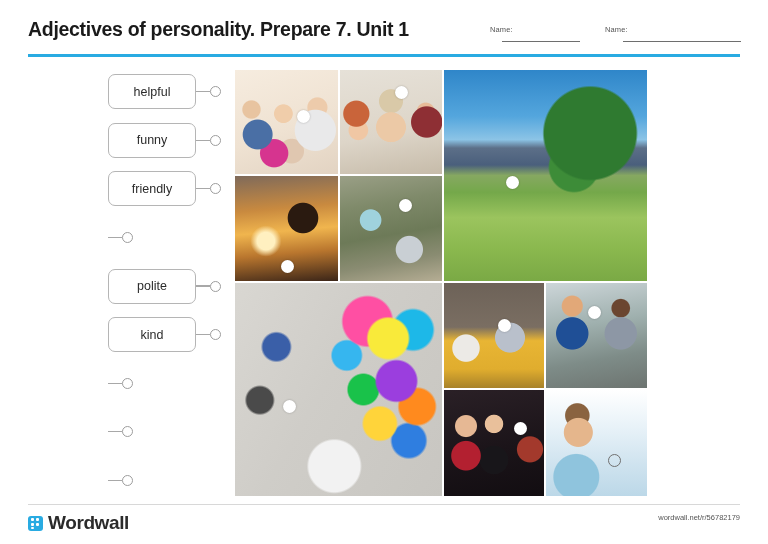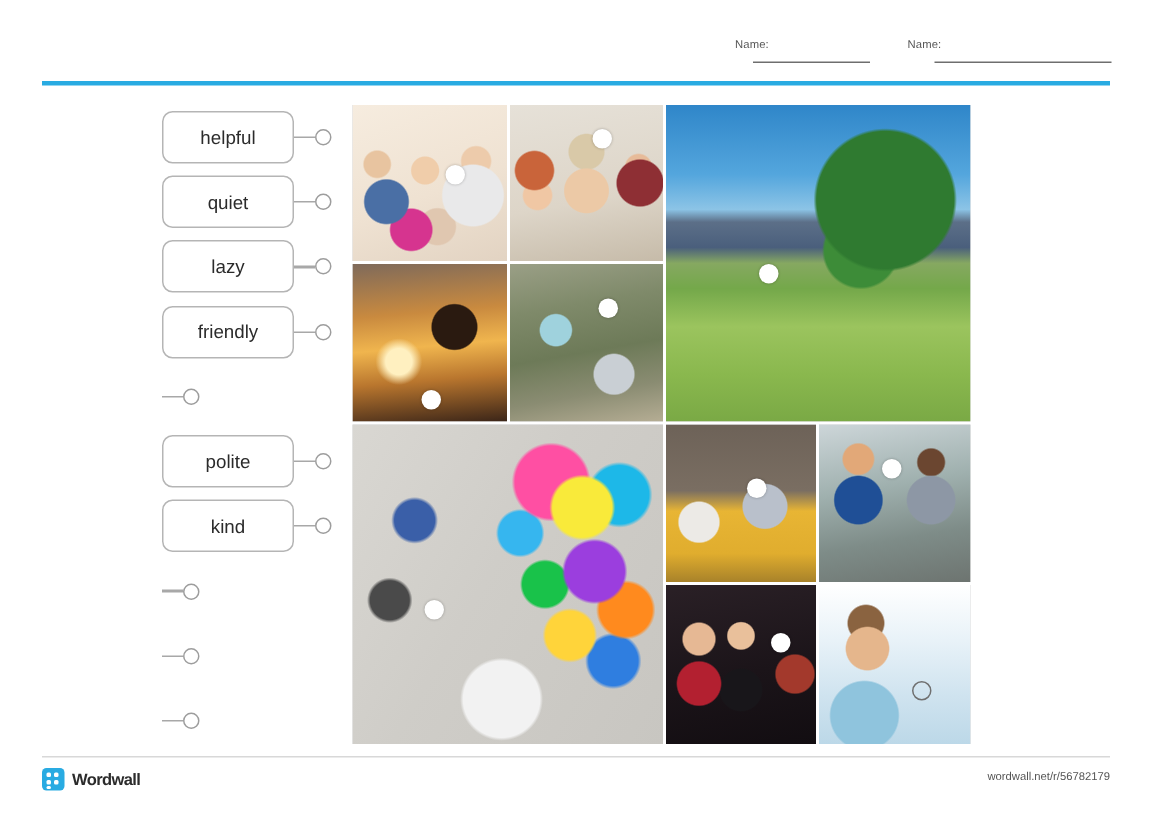--- a/index.html
+++ b/index.html
@@ -169,32 +169,33 @@
     position: relative;
   }
   .brand-mark i {
     position: absolute; width: 3px; height: 3px; background: #fff; border-radius: 1px;
   }
   .brand-mark i:nth-child(1){ left:2.5px; top:2.5px; }
   .brand-mark i:nth-child(2){ left:7.5px; top:2.5px; }
   .brand-mark i:nth-child(3){ left:2.5px; top:7.5px; }
   .brand-mark i:nth-child(4){ left:7.5px; top:7.5px; }
   .brand-mark i:nth-child(5){ left:2.5px; top:11.5px; height:2px; }
-  .brand-text { font-size: 11px; font-weight: bold; color: #2b2b2b; letter-spacing: -0.4px; }
+  .brand-text { font-size: 19px; font-weight: bold; color: #2b2b2b; letter-spacing: -0.4px; }
   .footer-url {
     position: absolute; right: 0; top: 1px;
     font-size: 7.5px; color: #555; white-space: nowrap;
   }
 </style>
 </head>
 <body>
 
 <div class="page">
 
   <div class="header">
+    <div class="title">Adjectives of personality. Prepare 7. Unit 1</div>
 
     <div class="field field-date">
       <div class="field-label">Name:</div>
       <div class="field-line"></div>
     </div>
 
     <div class="field field-name">
       <div class="field-label">Name:</div>
       <div class="field-line"></div>
     </div>
@@ -204,30 +205,25 @@
 
   <div class="wordlist">
 
     <div class="word-row">
       <div class="word-box">helpful</div>
       <div class="connector"></div>
       <div class="dot"></div>
     </div>
 
     <div class="word-row">
-      <div class="word-box">quiet</div>
-      <div class="connector"></div>
-      <div class="dot"></div>
-    </div>
-
-    <div class="word-row">
-      <div class="word-box">lazy</div>
-      <div class="connector"></div>
-      <div class="dot"></div>
-    </div>
+      <div class="word-box">funny</div>
+      <div class="connector"></div>
+      <div class="dot"></div>
+    </div>
+
 
     <div class="word-row">
       <div class="word-box">friendly</div>
       <div class="connector"></div>
       <div class="dot"></div>
     </div>
 
     <div class="word-row">
       <div class="connector"></div>
       <div class="dot"></div>

